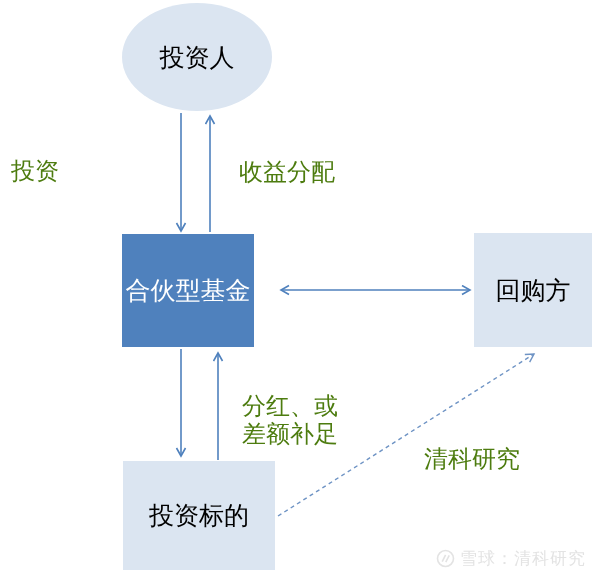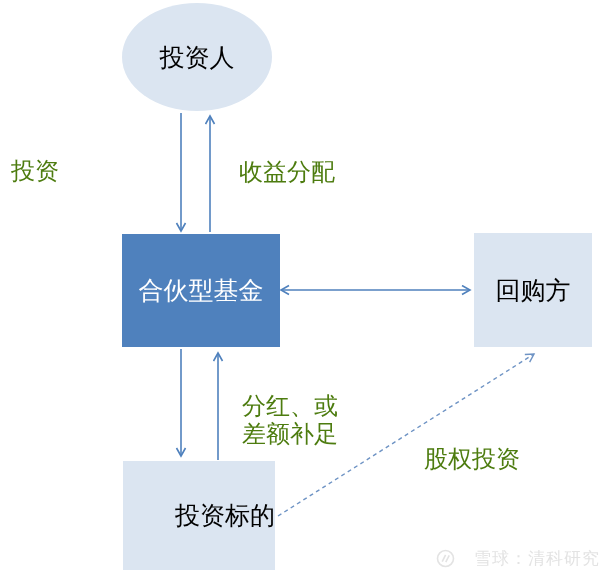--- a/index.html
+++ b/index.html
@@ -17,50 +17,49 @@
     text-align:center;
     font-size:25px;
     color:#000000;
   }
   .node-ellipse{
     left:122px;top:3px;width:150px;height:108px;
     background:#dbe5f1;
     border-radius:50%;
   }
   .node-fund{
-    left:122px;top:234px;width:158px;height:113px;
+    left:122px;top:234px;width:132px;height:113px;
     background:#4f81bd;
     color:#ffffff;
   }
   .node-repurchaser{
     left:474px;top:233px;width:118px;height:114px;
     background:#dbe5f1;
   }
   .node-target{
     left:123px;top:461px;width:152px;height:109px;
     background:#dbe5f1;
-    justify-content:flex-end;
   }
   .edge-label{
     position:absolute;
     font-size:24px;
     color:#4d7c0f;
     white-space:nowrap;
     line-height:1.1;
   }
   .lbl-invest{left:11px;top:158px;}
   .lbl-income{left:239px;top:159px;}
   .lbl-repo-agree{left:339px;top:238px;}
   .lbl-equity-invest{left:44px;top:390px;}
   .lbl-dividend{left:242px;top:392px;white-space:pre-line;line-height:28px;}
   .lbl-equity-repo{left:424px;top:446px;}
   .watermark{
     position:absolute;
     left:436px;top:547px;
-    display:flex;align-items:center;gap:19px;
+    display:flex;align-items:center;gap:5px;
     color:#e3e3e3;
     font-size:17px;
     letter-spacing:1px;
     font-family:"DejaVu Sans","Liberation Sans",sans-serif;
   }
 </style>
 </head>
 <body>
 
 <div class="canvas">
@@ -95,21 +94,21 @@
   </div>
 
   <div class="node node-target">
     <span>投资标的</span>
   </div>
 
   <div class="edge-label lbl-invest">投资</div>
   <div class="edge-label lbl-income">收益分配</div>
   <div class="edge-label lbl-dividend">分红、或
 差额补足</div>
-  <div class="edge-label lbl-equity-repo">股权投资</div>
+  <div class="edge-label lbl-equity-repo">清科研究</div>
 
   <div class="watermark">
     <svg width="19" height="19" viewBox="0 0 19 19">
       <circle cx="9.5" cy="9.5" r="8" fill="none" stroke="#e3e3e3" stroke-width="1.6"></circle>
       <path d="M6.2,12.6 L9.6,5.8" fill="none" stroke="#e3e3e3" stroke-width="1.6"></path>
       <path d="M9.8,13.2 L13.2,6.4" fill="none" stroke="#e3e3e3" stroke-width="1.6"></path>
     </svg>
     <span>雪球：清科研究</span>
   </div>
 

